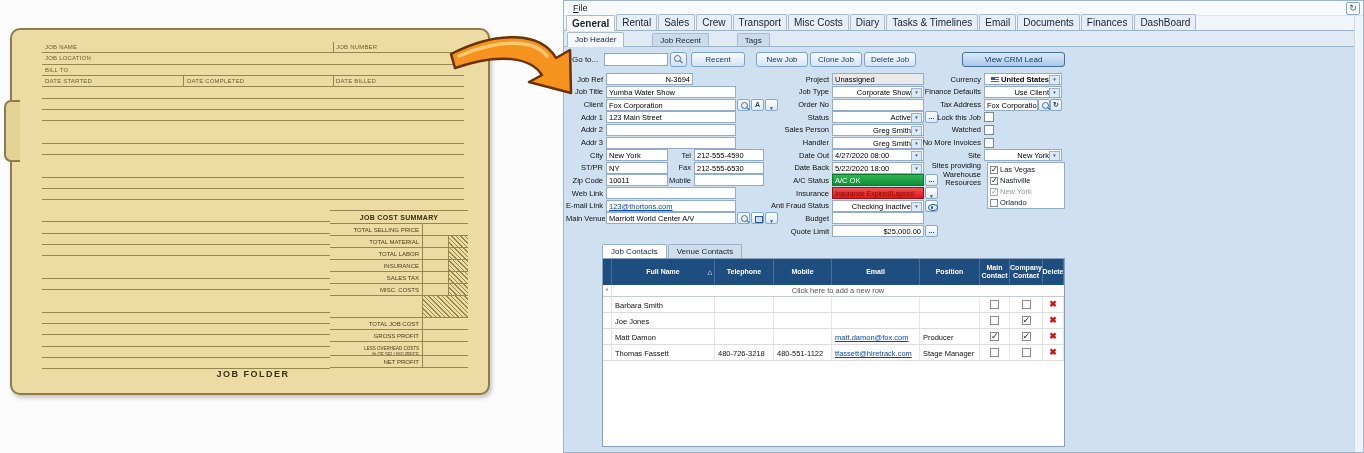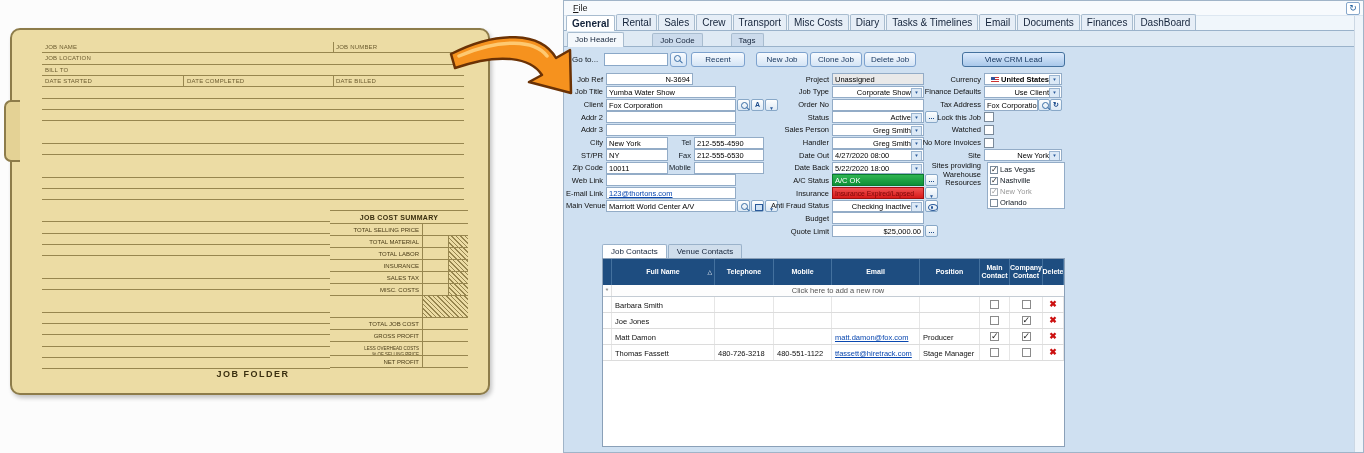--- a/index.html
+++ b/index.html
@@ -223,21 +223,21 @@
       <span class="tab">Diary</span>
       <span class="tab">Tasks &amp; Timelines</span>
       <span class="tab">Email</span>
       <span class="tab">Documents</span>
       <span class="tab">Finances</span>
       <span class="tab">DashBoard</span>
     </div>
 
     <div class="subtabstrip">
       <span class="subtab active">Job Header</span>
-      <span class="subtab">Job Code</span>
+      <span class="subtab">Job Recent</span>
       <span class="subtab">Tags</span>
     </div>
 
     <div class="right-strip"></div>
 
     <div class="toolbar">
       <span class="lbl-goto">Go to...</span>
       <input class="goto-input" value="" style="">
       <div class="btn btn-search mag"></div>
       <div class="btn btn-recent">Recent</div>
@@ -257,20 +257,24 @@
         <div class="frow">
             <span class="flabel">Job Title</span>
             <div class="field w130">Yumba Water Show</div>
           </div>
         <div class="frow">
             <span class="flabel">Client</span>
             <div class="field w130">Fox Corporation</div>
             <div class="mini mag"></div>
             <div class="mini">A</div>
             <div class="mini ddm"></div>
+          </div>
+        <div class="frow">
+            <span class="flabel">Addr 1</span>
+            <div class="field w130">123 Main Street</div>
           </div>
         <div class="frow">
             <span class="flabel">Addr 2</span>
             <div class="field w130"></div>
           </div>
         <div class="frow">
             <span class="flabel">Addr 3</span>
             <div class="field w130"></div>
           </div>
         <div class="frow">

